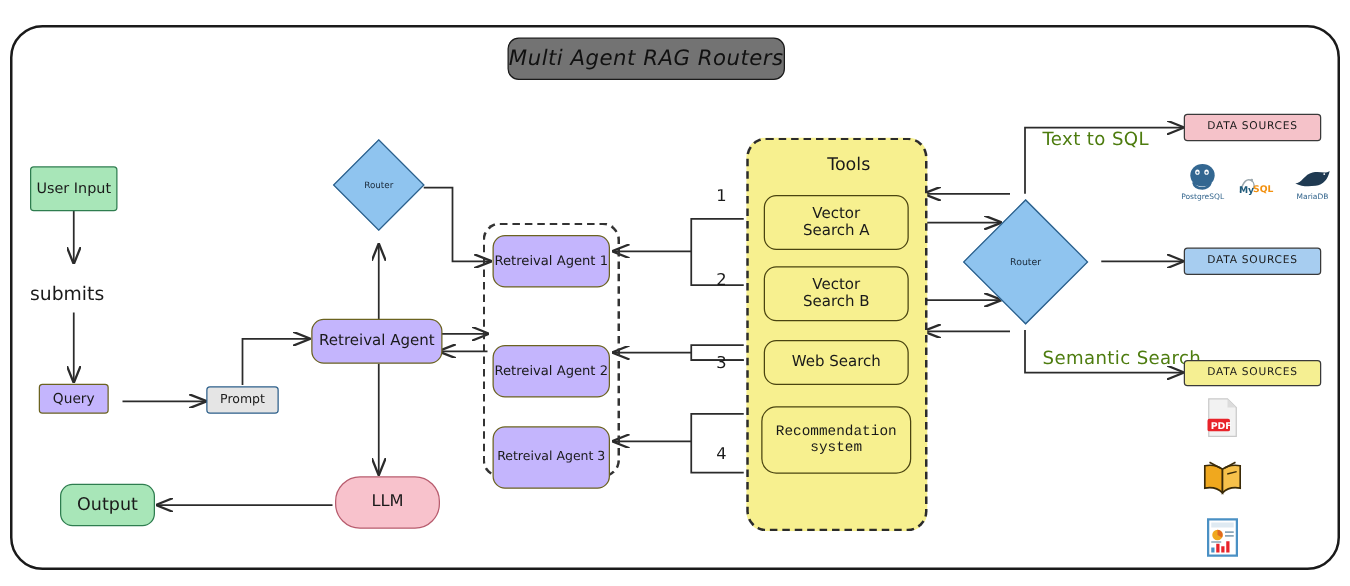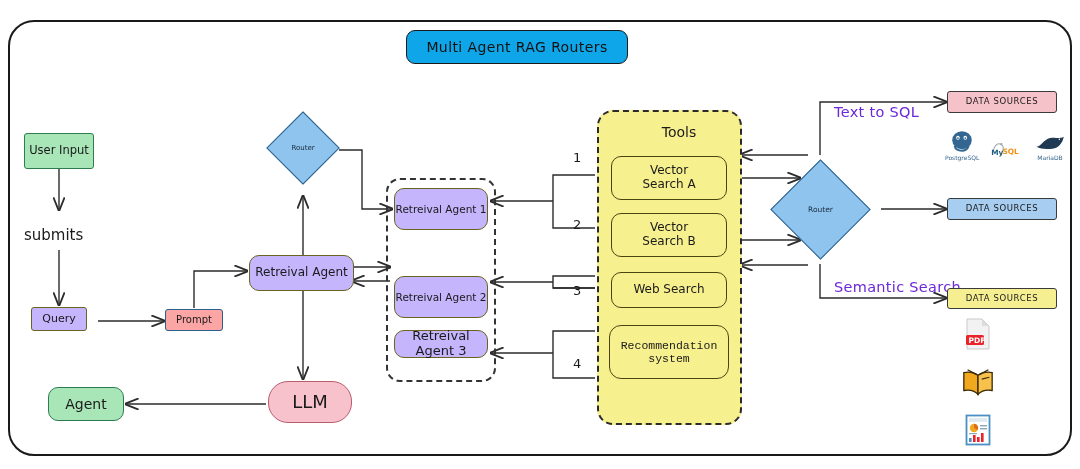--- a/index.html
+++ b/index.html
@@ -25,41 +25,41 @@
     text-align: center;
     color: #1a1a1a;
     line-height: 1.15;
     border: 1.6px solid #2b2b2b;
   }
 
   .title-pill {
     position: absolute;
     left: 406px; top: 30px; width: 222px; height: 34px;
     border: 1.8px solid #1a1a1a; border-radius: 9px;
-    background: #0ea5e9;
+    background: #737373;
     display:flex; align-items:center; justify-content:center;
-    font-size: 14px; letter-spacing: .4px; color:#111;
+    font-size: 17px; letter-spacing: .4px; color:#111;font-style:italic;
   }
 
   .green  { background:#a8e6b8; border-color:#2e7d4f; }
   .yellow { background:#c4b5fd; border-color:#6b6320; }
-  .blue   { background:#fca5a5; border-color:#2c5f8a; }
+  .blue   { background:#e5e5e5; border-color:#2c5f8a; }
   .pink   { background:#f8c2cc; border-color:#b85c6e; }
   .pinkds { background:#f5c2c9; border-color:#3a3a3a; }
   .blueds { background:#a7cdf0; border-color:#3a3a3a; }
   .yellds { background:#f5ef92; border-color:#3a3a3a; }
 
   .r4  { border-radius: 3px; }
   .r10 { border-radius: 10px; }
   .r12 { border-radius: 12px; }
 
   .plaintext {
     position:absolute; color:#1a1a1a; font-size:15px;
   }
-  .green-label { color:#6d28d9; font-size:14.5px; letter-spacing:.3px; }
+  .green-label { color:#4d7c0f; font-size:14.5px; letter-spacing:.3px; }
 
   .diamond {
     position:absolute;
     background:#8fc4ef;
     border:1.8px solid #2c5f8a;
     transform: rotate(45deg);
   }
   .diamond-label {
     position:absolute;
     display:flex; align-items:center; justify-content:center;
@@ -149,32 +149,32 @@
   <div class="node green r4" style="left:24px; top:133px; width:70px; height:36px; font-size:11.5px;">User Input</div>
 
   <div class="plaintext" style="left:24px; top:226px; font-size:15px;">submits</div>
 
   <div class="node yellow r4" style="left:31px; top:307px; width:56px; height:24px; font-size:11px;">Query</div>
 
   <div class="node blue r4" style="left:165px; top:309px; width:58px; height:22px; font-size:10px;">Prompt</div>
 
   <div class="node yellow r10" style="left:249px; top:255px; width:105px; height:36px; font-size:12px;">Retreival Agent</div>
 
-  <div class="node pink r10" style="left:268px; top:381px; width:84px; height:42px; font-size:18px;border-radius:20px;">LLM</div>
-
-  <div class="node green r10" style="left:48px; top:387px; width:76px; height:34px; font-size:14px;">Agent</div>
+  <div class="node pink r10" style="left:268px; top:381px; width:84px; height:42px; font-size:13px;border-radius:20px;">LLM</div>
+
+  <div class="node green r10" style="left:48px; top:387px; width:76px; height:34px; font-size:14px;">Output</div>
 
   <div class="diamond" style="left:277px; top:122px; width:52px; height:52px;"></div>
   <div class="diamond-label" style="left:277px; top:122px; width:52px; height:52px; font-size:7px;">Router</div>
 
   <div class="dashgroup" style="left:386px; top:178px; width:110px; height:204px;"></div>
 
   <div class="node yellow r10" style="left:394px; top:188px; width:94px; height:42px; font-size:10.5px;">Retreival Agent 1</div>
   <div class="node yellow r10" style="left:394px; top:276px; width:94px; height:42px; font-size:10.5px;">Retreival Agent 2</div>
-  <div class="node yellow r10" style="left:394px; top:330px; width:94px; height:28px; font-size:13px;">Retreival Agent 3</div>
+  <div class="node yellow r10" style="left:394px; top:341px; width:94px; height:50px; font-size:10px;">Retreival Agent 3</div>
 
   <div class="plaintext" style="left:573px; top:150px; font-size:13px;">1</div>
   <div class="plaintext" style="left:573px; top:217px; font-size:13px;">2</div>
   <div class="plaintext" style="left:573px; top:283px; font-size:13px;">3</div>
   <div class="plaintext" style="left:573px; top:356px; font-size:13px;">4</div>
 
   <div class="toolsbox" style="left:597px; top:110px; width:145px; height:315px;"></div>
 
   <div class="plaintext" style="left:597px; top:124px; width:164px; text-align:center; font-size:14px;">Tools</div>
 

